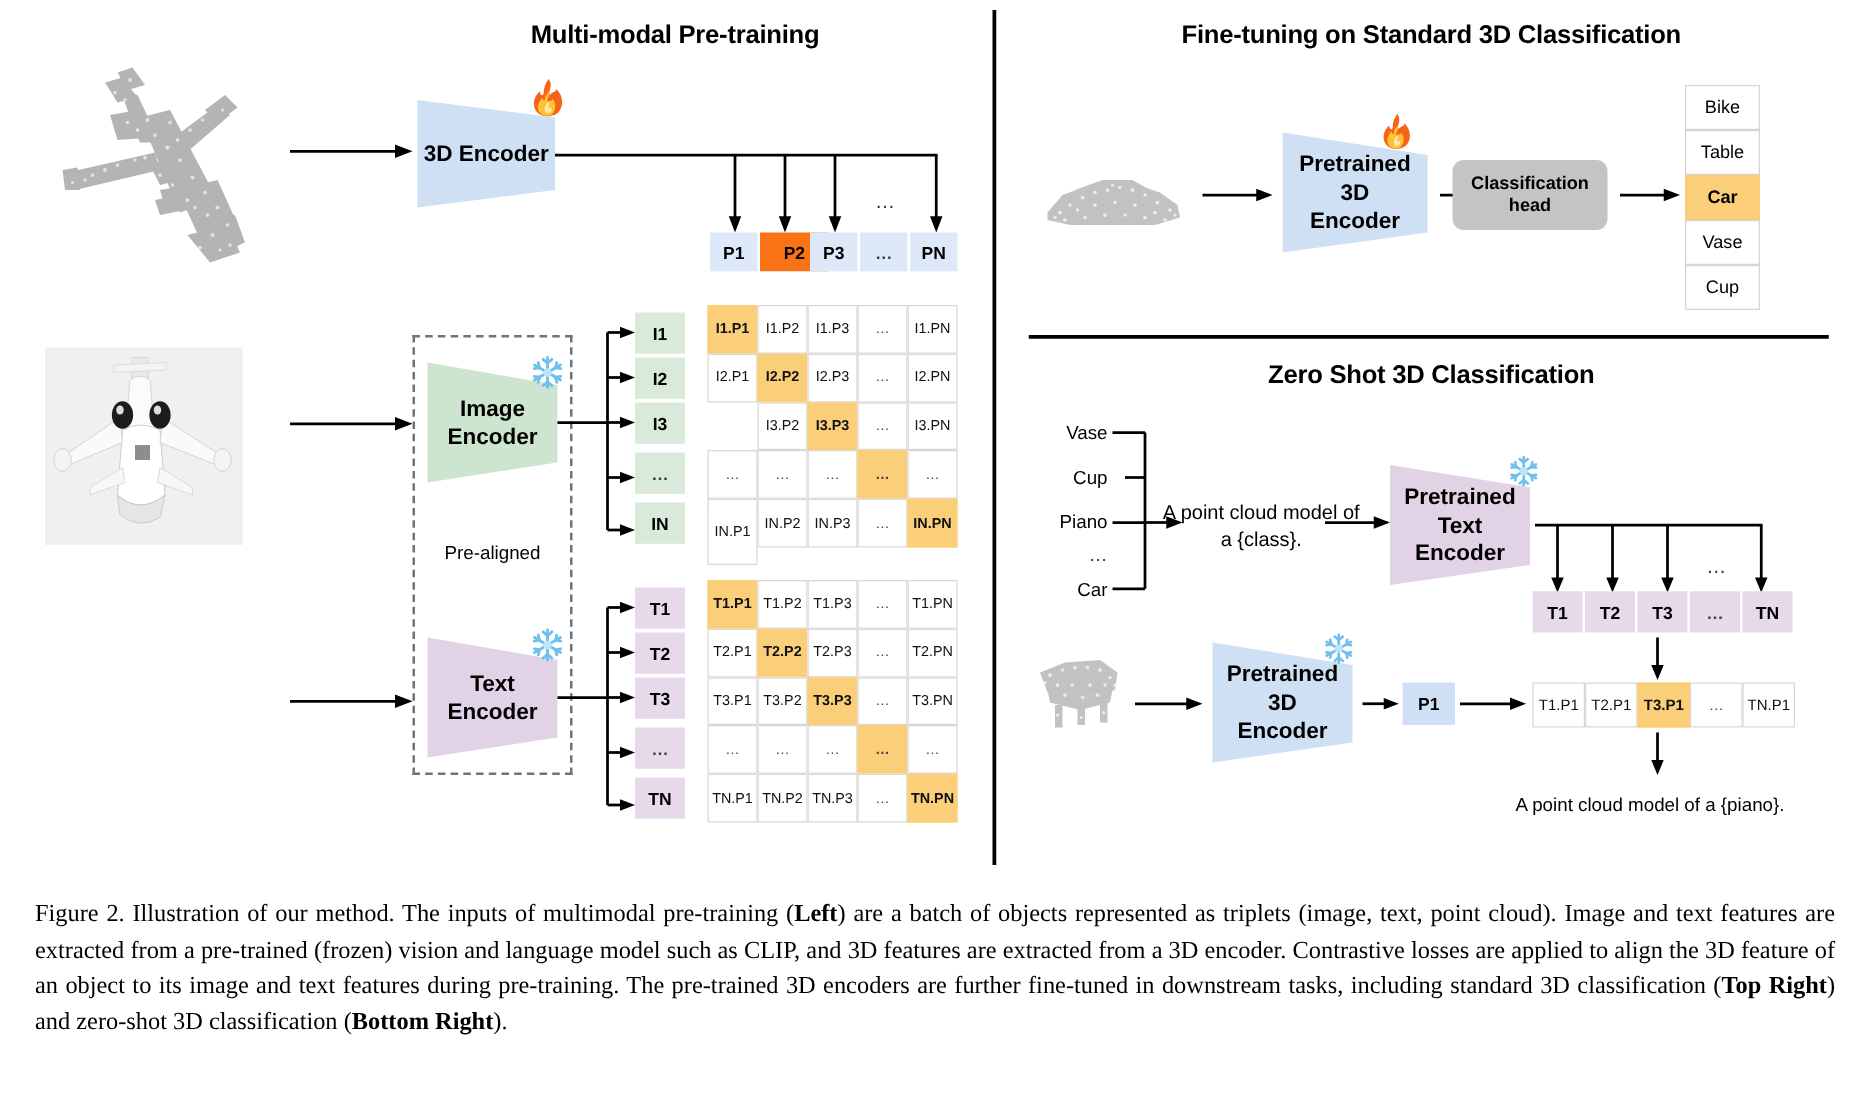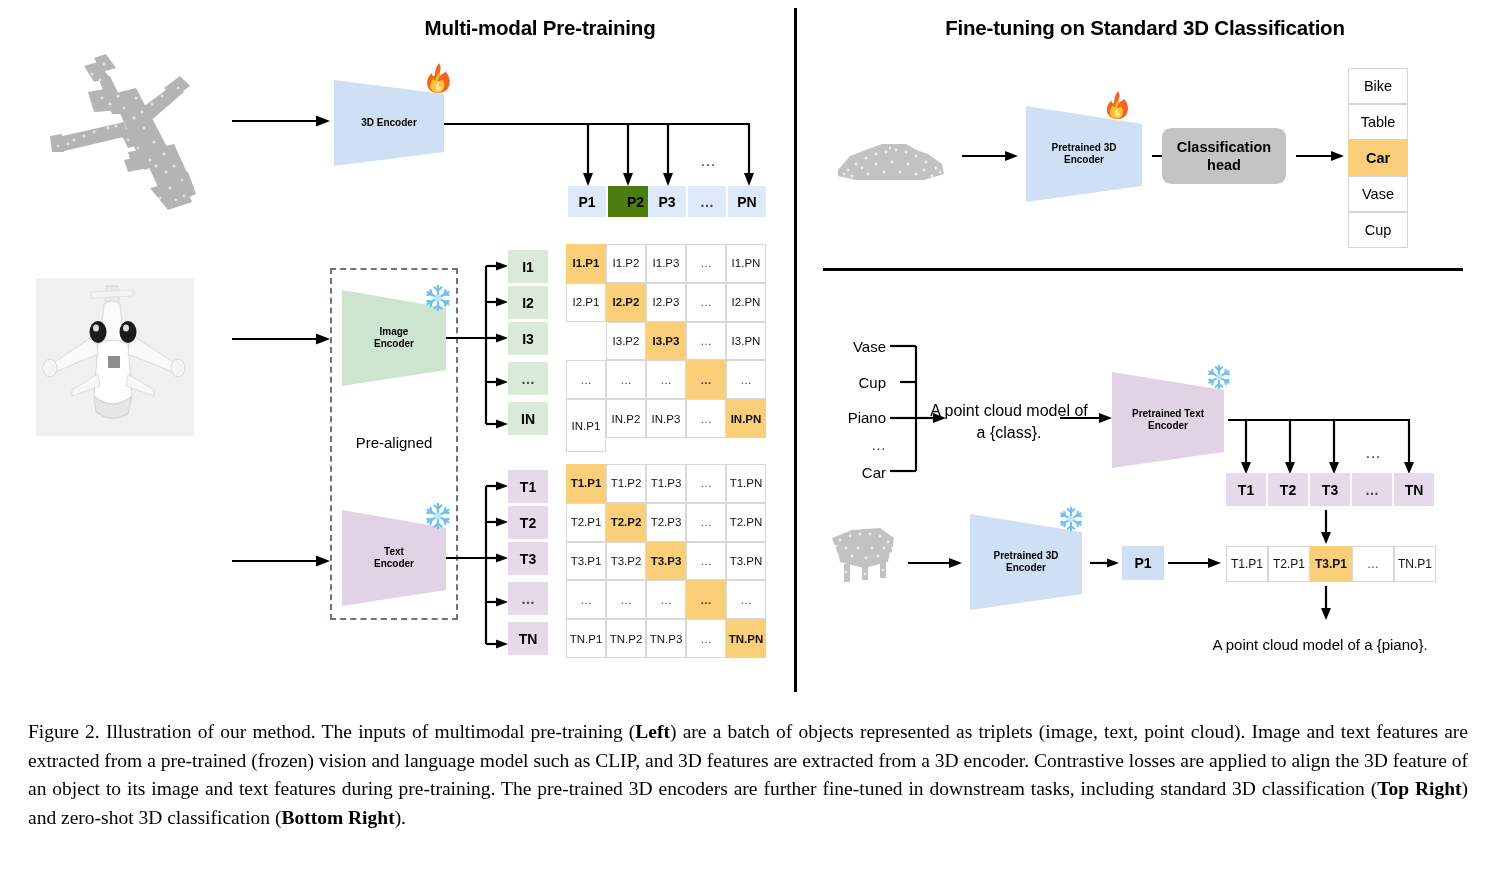--- a/index.html
+++ b/index.html
@@ -10,21 +10,21 @@
   .ttl{font-weight:bold;font-size:20.5px;letter-spacing:-0.2px;text-align:center;}
   .lbl{font-size:15px;}
 
   
   .vdiv{background:#000;width:2.5px;}
   .hdiv{background:#000;height:2.5px;}
 
   
   .trap{position:absolute;display:flex;align-items:center;justify-content:center;}
   .trap > .trap-shape{position:absolute;inset:0;}
-  .trap > .trap-label{position:relative;z-index:2;text-align:center;font-weight:bold;font-size:10px;line-height:1.25;color:#000;}
+  .trap > .trap-label{position:relative;z-index:2;text-align:center;font-weight:bold;font-size:18px;line-height:1.25;color:#000;}
 
   
   .cellbox{position:absolute;box-sizing:border-box;display:flex;align-items:center;justify-content:center;
            font-weight:bold;font-size:14px;}
   .gridcell{position:absolute;box-sizing:border-box;display:flex;align-items:center;justify-content:center;
            border:1px solid #d8d8d8;background:#fff;font-size:11.5px;color:#111;}
   .gridcell.hl{background:#fbcf79;border-color:#fbcf79;font-weight:bold;}
 
   .classitem{position:absolute;box-sizing:border-box;display:flex;align-items:center;justify-content:center;
              border:1px solid #d5d5d5;background:#fff;font-size:14.5px;}
@@ -48,20 +48,21 @@
 </head>
 <body>
 
 <div id="stage">
 
   <div class="abs vdiv" style="left:794px;top:8px;height:684px;"></div>
   <div class="abs hdiv" style="left:823px;top:268px;width:640px;"></div>
 
   <div class="abs ttl" style="left:280px;top:16px;width:520px;">Multi-modal Pre-training</div>
   <div class="abs ttl" style="left:820px;top:16px;width:650px;">Fine-tuning on Standard 3D Classification</div>
+  <div class="abs ttl" style="left:820px;top:288px;width:650px;">Zero Shot 3D Classification</div>
 
   <svg class="pc" style="left:24px;top:48px;" width="215" height="175" viewBox="0 0 215 175" aria-hidden="true">
     <g fill="#b4b4b4" stroke="none">
       <path d="M70 10 L82 6 L92 20 L78 24 Z"></path>
       <path d="M60 18 L74 14 L86 30 L70 34 Z"></path>
       <path d="M72 24 L86 28 L104 66 L88 66 Z"></path>
       <path d="M64 44 L86 40 L98 62 L70 64 Z"></path>
       <path d="M88 46 L112 40 L150 112 L120 122 Z"></path>
       <path d="M118 104 L150 96 L170 140 L140 152 Z"></path>
       <path d="M136 128 L164 124 L172 146 L150 156 Z"></path>
@@ -141,21 +142,21 @@
     <line x1="224" y1="6" x2="224" y2="58" stroke="#000" stroke-width="2.2"></line>
     <polygon points="224,68 219,55 229,55" fill="#000"></polygon>
     <line x1="305" y1="6" x2="305" y2="58" stroke="#000" stroke-width="2.2"></line>
     <polygon points="305,68 300,55 310,55" fill="#000"></polygon>
     <text x="264" y="48" font-family="Liberation Sans, sans-serif" font-size="16" fill="#333" text-anchor="middle">…</text>
   </svg>
 
   <div class="cellbox" style="left:568px;top:186px;width:38px;height:31px;background:#dde9f8;">
       <span>P1</span>
     </div>
-  <div class="cellbox" style="left:608px;top:186px;width:55px;height:31px;background:#4d7c0f;">
+  <div class="cellbox" style="left:608px;top:186px;width:55px;height:31px;background:#f97316;">
       <span>P2</span>
     </div>
   <div class="cellbox" style="left:648px;top:186px;width:38px;height:31px;background:#dde9f8;">
       <span>P3</span>
     </div>
   <div class="cellbox" style="left:688px;top:186px;width:38px;height:31px;background:#dde9f8;color:#444;">
       <span>…</span>
     </div>
   <div class="cellbox" style="left:728px;top:186px;width:38px;height:31px;background:#dde9f8;">
       <span>PN</span>

